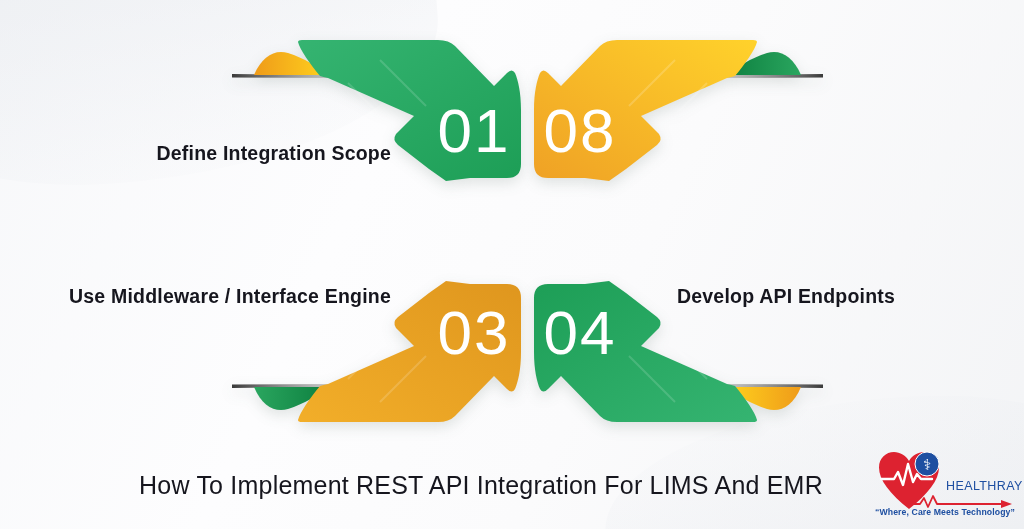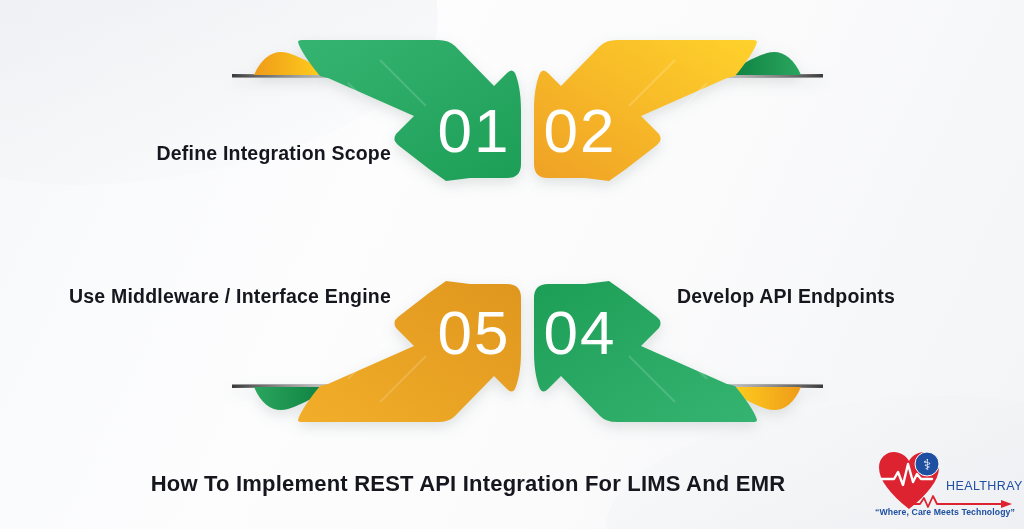--- a/index.html
+++ b/index.html
@@ -34,22 +34,22 @@
   #num4{left:533px;top:302px;text-align:center;}
   .step-label{
     position:absolute;font-size:19.5px;font-weight:bold;
     color:var(--text-dark,#16161e);letter-spacing:0.2px;white-space:nowrap;
   }
   #label1{right:633px;top:142px;}
   #label2{left:677px;top:142px;}
   #label3{right:633px;top:285px;}
   #label4{left:677px;top:285px;}
   .title{
-    position:absolute;left:468px;top:471px;transform:translateX(-50%);
-    font-size:22px;font-weight:bold;color:var(--text-dark,#12121c);
+    position:absolute;left:481px;top:471px;transform:translateX(-50%);
+    font-size:25px;font-weight:normal;color:var(--text-dark,#12121c);
     white-space:nowrap;letter-spacing:0.2px;
   }
   .logo{position:absolute;left:870px;top:447px;width:150px;height:78px;}
   .logo-heart{position:absolute;left:6px;top:2px;}
   .brand-name{
     position:absolute;left:76px;top:32px;font-size:12.5px;font-weight:normal;
     letter-spacing:0.4px;color:var(--logo-blue,#1e4fa1);
   }
   .brand-ekg{position:absolute;left:36px;top:48px;}
   .brand-tagline{
@@ -125,22 +125,22 @@
   <svg id="arrow4" class="arrow-svg" viewBox="0 0 292 158">
     <g transform="translate(292,158) scale(-1,-1)">
       <path d="M2,46 L112,47 L112,50 L2,49.5 Z" fill="url(#g-line)"></path>
       <path d="M24,47 C32,28 45,21 58,25 C74,30 88,39 99,47 Z" fill="url(#g-accent-yellow)"></path>
       <path d="M90,48 C80,36 70,22 68,14 Q68,12 72,12 L208,12 Q219,12 225,18 L264,58 L277,45 Q282,40 285,45 C288,52 291,64 291,82 L291,136 Q291,150 277,150 L240,150 L216,153 L199,141 L168,117 Q162,112 166,106 L184,88 L98,50 Q93,49 90,48 Z" fill="url(#g-green)"></path>
       <path d="M150,32 L196,78 M118,55 L152,89" stroke="rgba(255,255,255,0.15)" stroke-width="2" fill="none"></path>
     </g>
   </svg>
 
   <span id="num1" class="num">01</span>
-  <span id="num2" class="num">02</span>
-  <span id="num3" class="num">05</span>
+  <span id="num2" class="num">08</span>
+  <span id="num3" class="num">03</span>
   <span id="num4" class="num">04</span>
 
   <span id="label1" class="step-label">Define Integration Scope</span>
   <span id="label3" class="step-label">Use Middleware / Interface Engine</span>
   <span id="label4" class="step-label">Develop API Endpoints</span>
 
   <div class="title">How To Implement REST API Integration For LIMS And EMR</div>
 
   <div class="logo">
     <svg class="logo-heart" width="66" height="64" viewBox="0 0 66 64">

